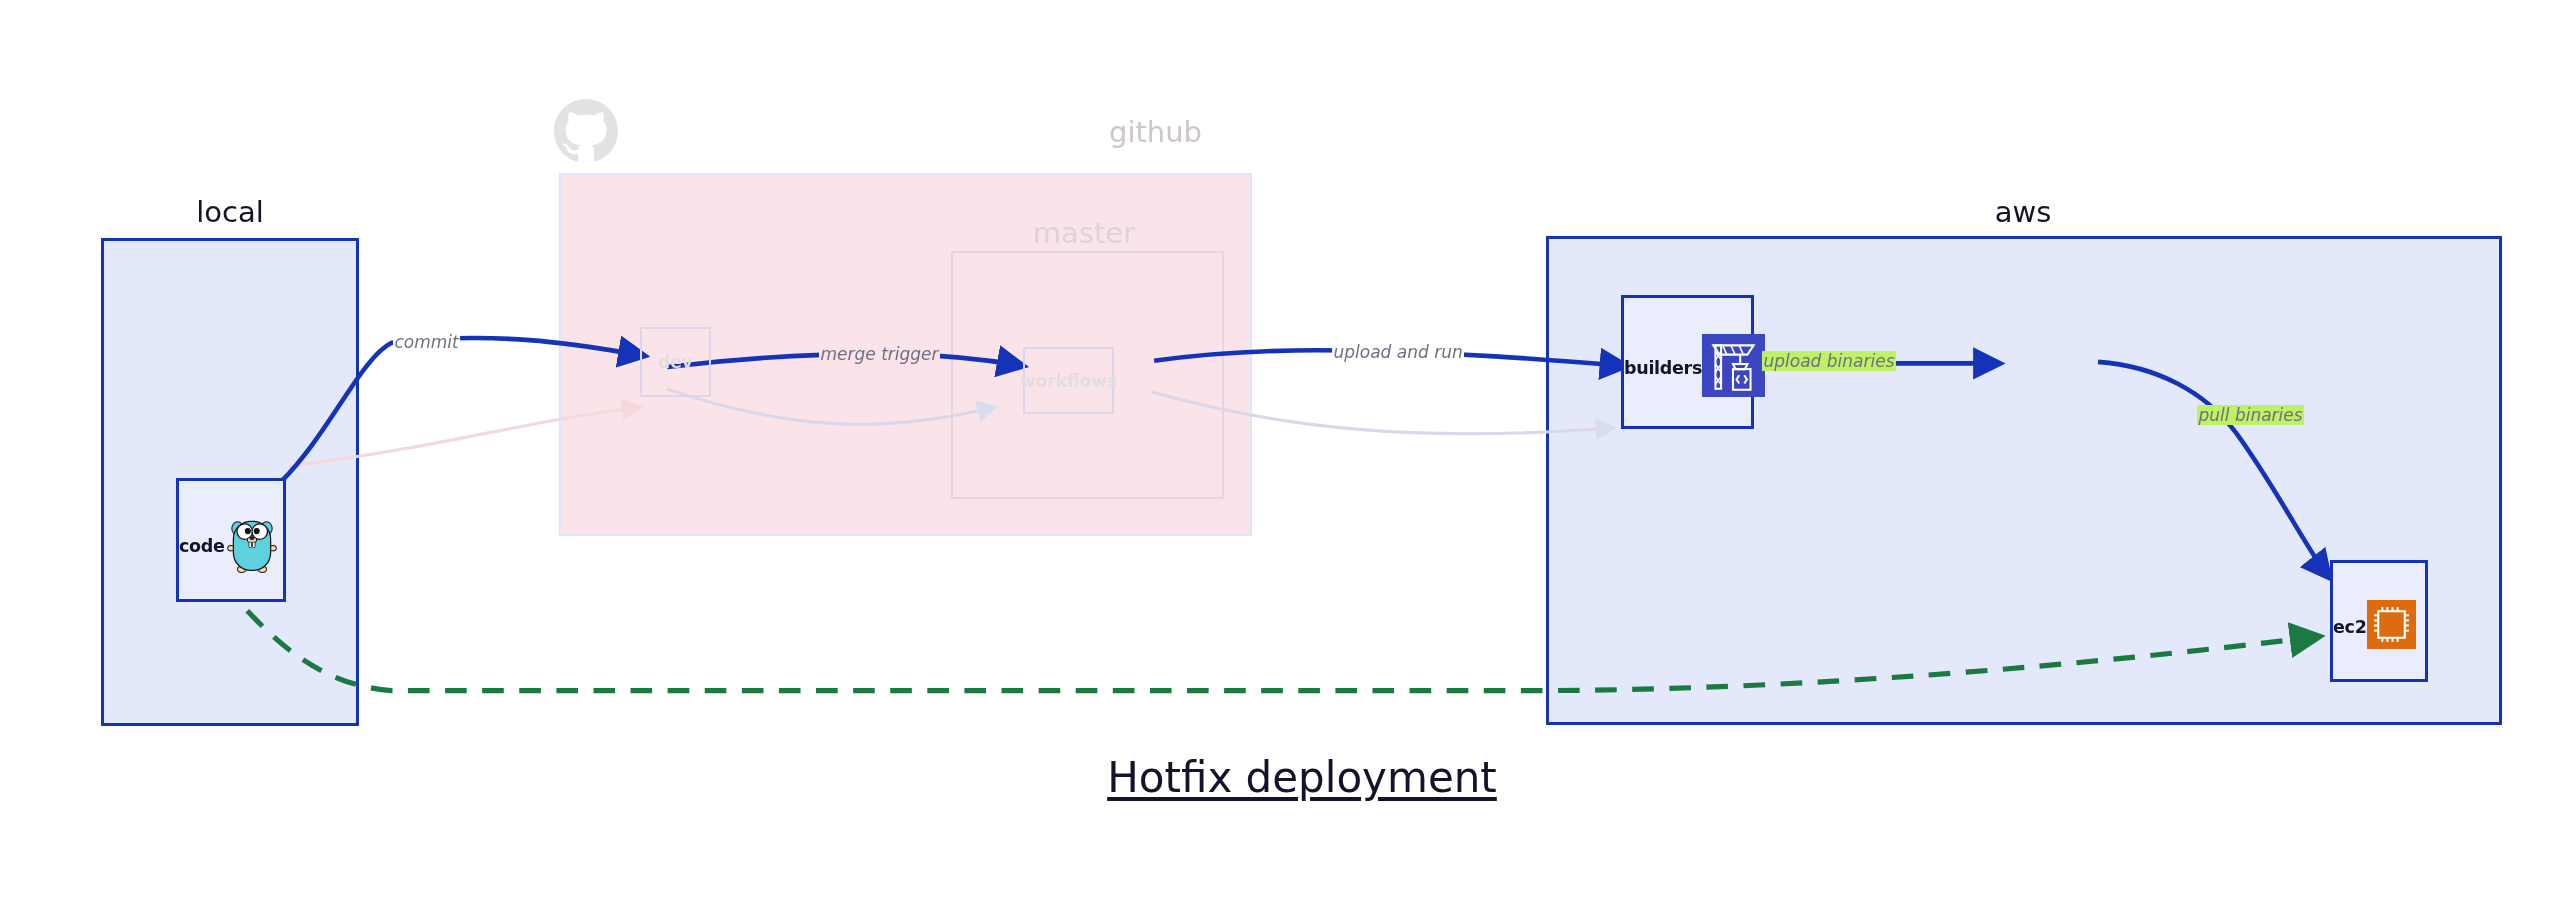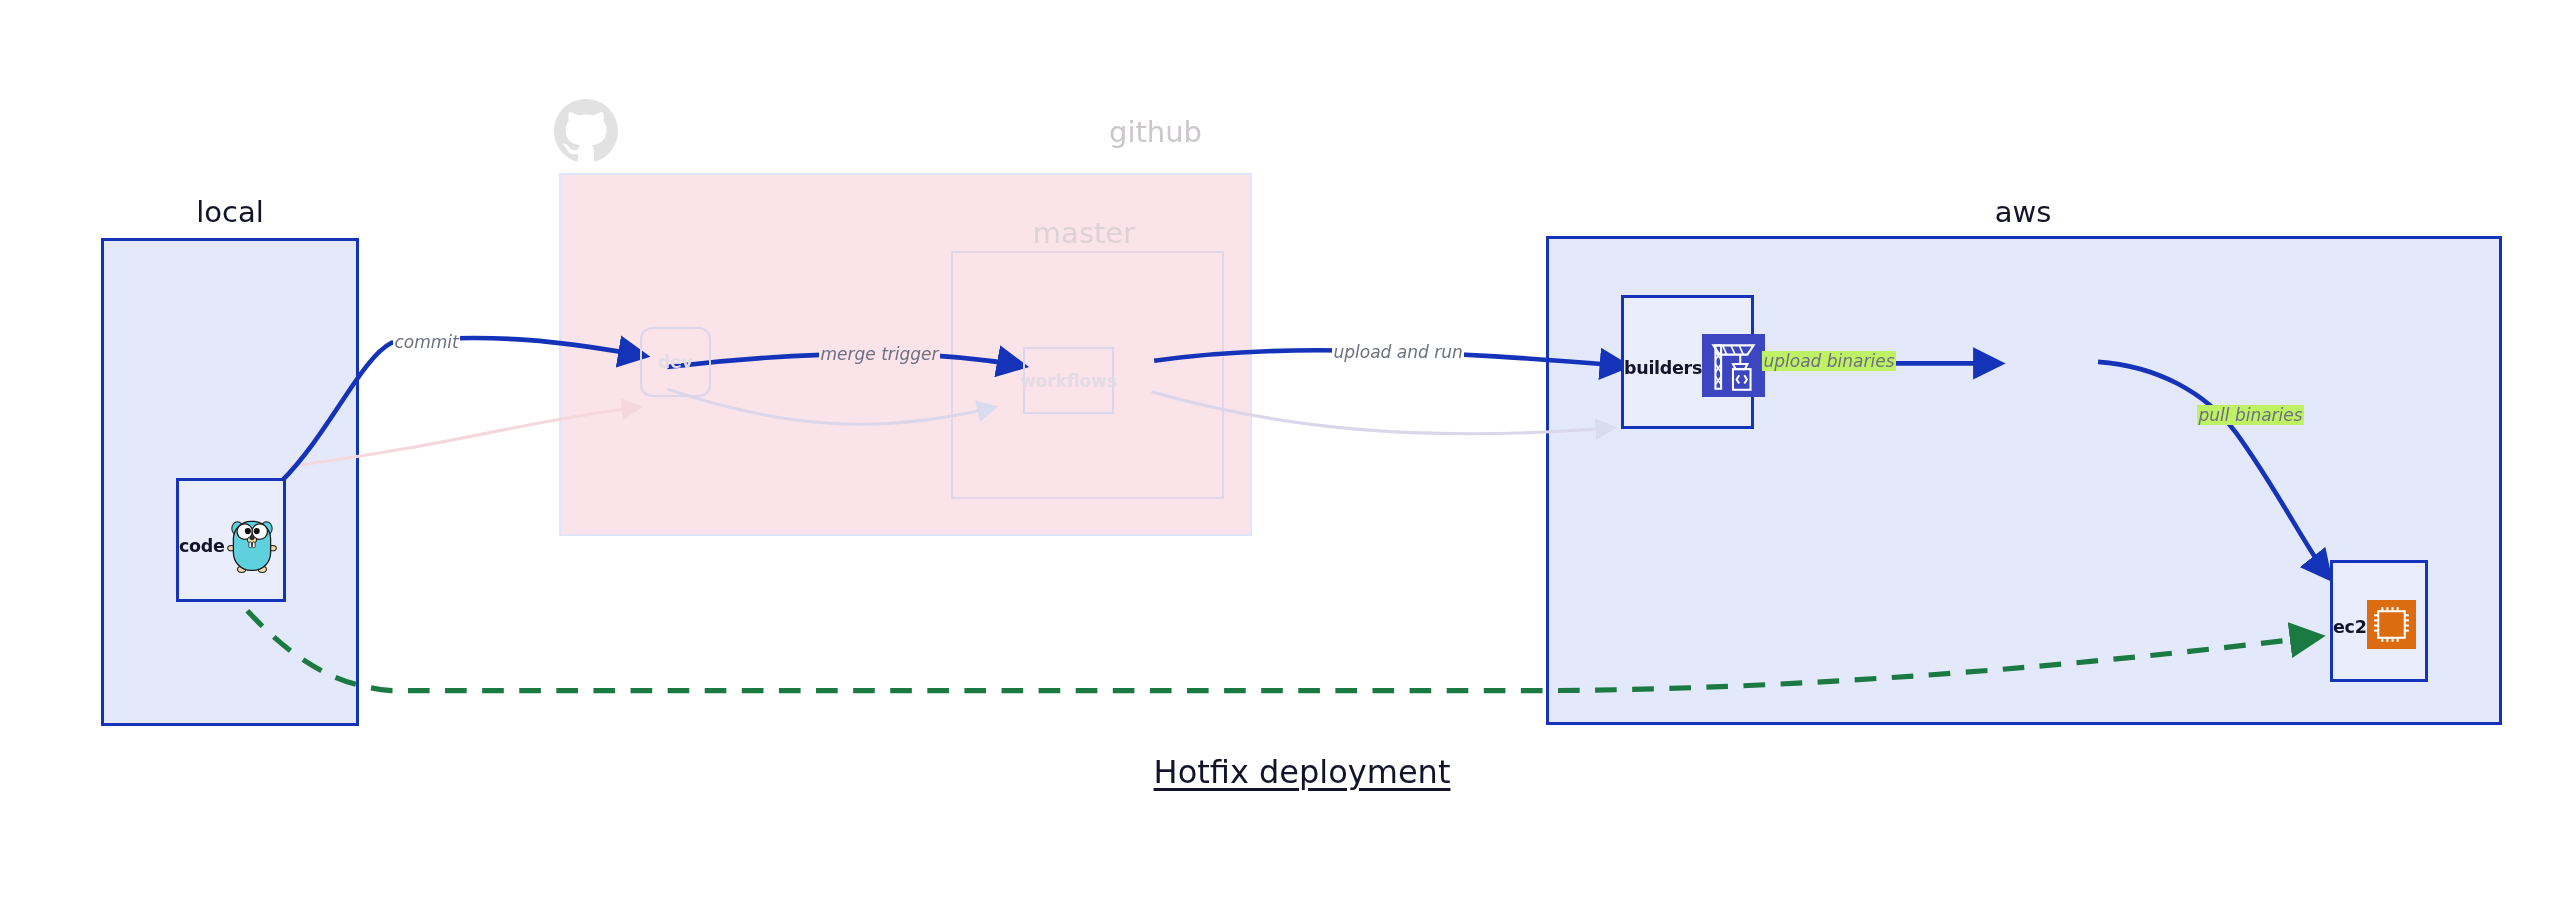--- a/index.html
+++ b/index.html
@@ -112,21 +112,21 @@
     background: #ffffff;
     padding: 0 1.5px;
   }
   .edge-label.on-pink { background: #fae3e9; }
   .edge-label.on-blue { background: #bef264; }
 
   
   .figure-title {
     position: absolute;
     font-family: "DejaVu Sans", sans-serif;
-    font-size: 32px;
+    font-size: 42px;
     color: #131429;
     text-decoration: underline;
     text-underline-offset: 5.2px;
     white-space: nowrap;
   }
 
   .gh-logo { position: absolute; }
 </style>
 </head>
 <body>
@@ -214,21 +214,21 @@
 
         <ellipse cx="52" cy="52" rx="9" ry="6" fill="#f5d7a8" stroke="#1a1a1a" stroke-width="2"></ellipse>
         <ellipse cx="52" cy="49" rx="5" ry="3.5" fill="#2b2b2b"></ellipse>
 
         <rect x="46" y="56" width="5" height="11" rx="2" fill="#ffffff" stroke="#1a1a1a" stroke-width="1.6"></rect>
         <rect x="53" y="56" width="5" height="11" rx="2" fill="#ffffff" stroke="#1a1a1a" stroke-width="1.6"></rect>
       </svg>
     </div>
   </div>
 
-  <div class="node-ghost" style="left:640px; top:327px; width:71px; height:70px;border-radius:12px;">
+  <div class="node-ghost" style="left:640px; top:327px; width:71px; height:70px;">
     <div class="node-ghost-title">dev</div>
   </div>
 
   <div class="node-ghost" style="left:1023px; top:347px; width:91px; height:67px;">
     <div class="node-ghost-title">workflows</div>
   </div>
 
   <div class="node" style="left:1621px; top:295px; width:133px; height:134px;">
     <div class="node-title">builders</div>
     <div class="node-icon">

